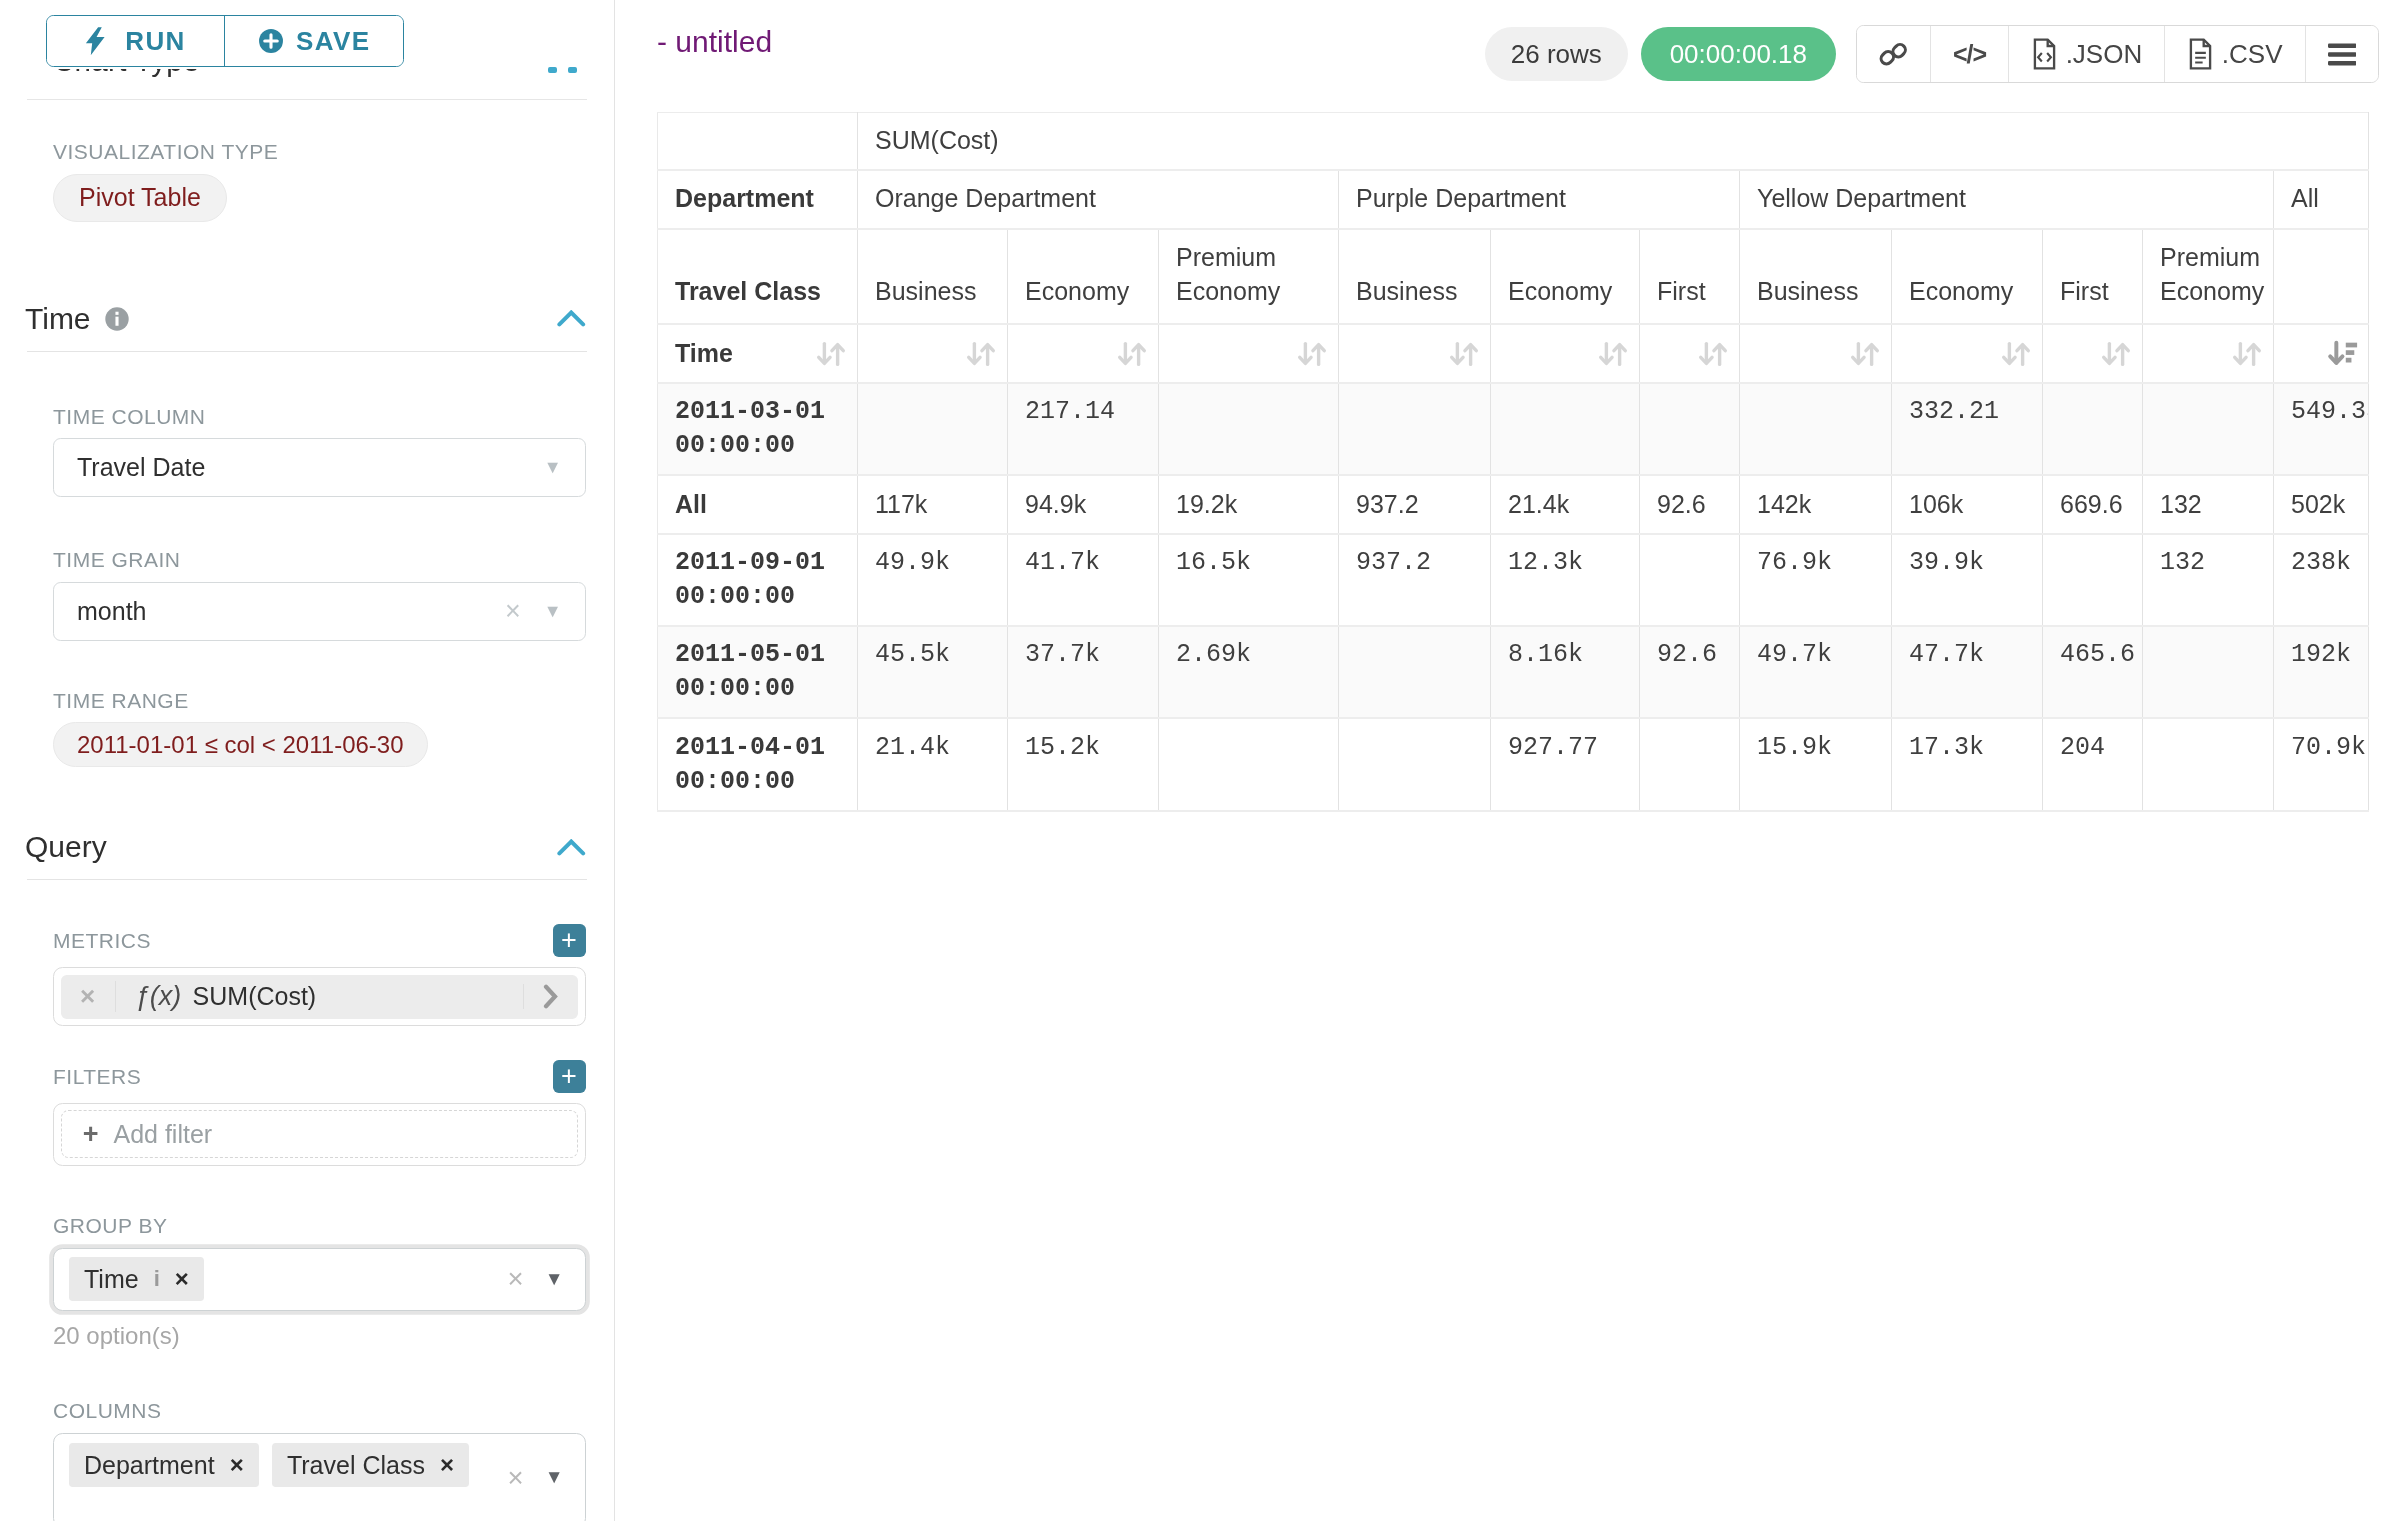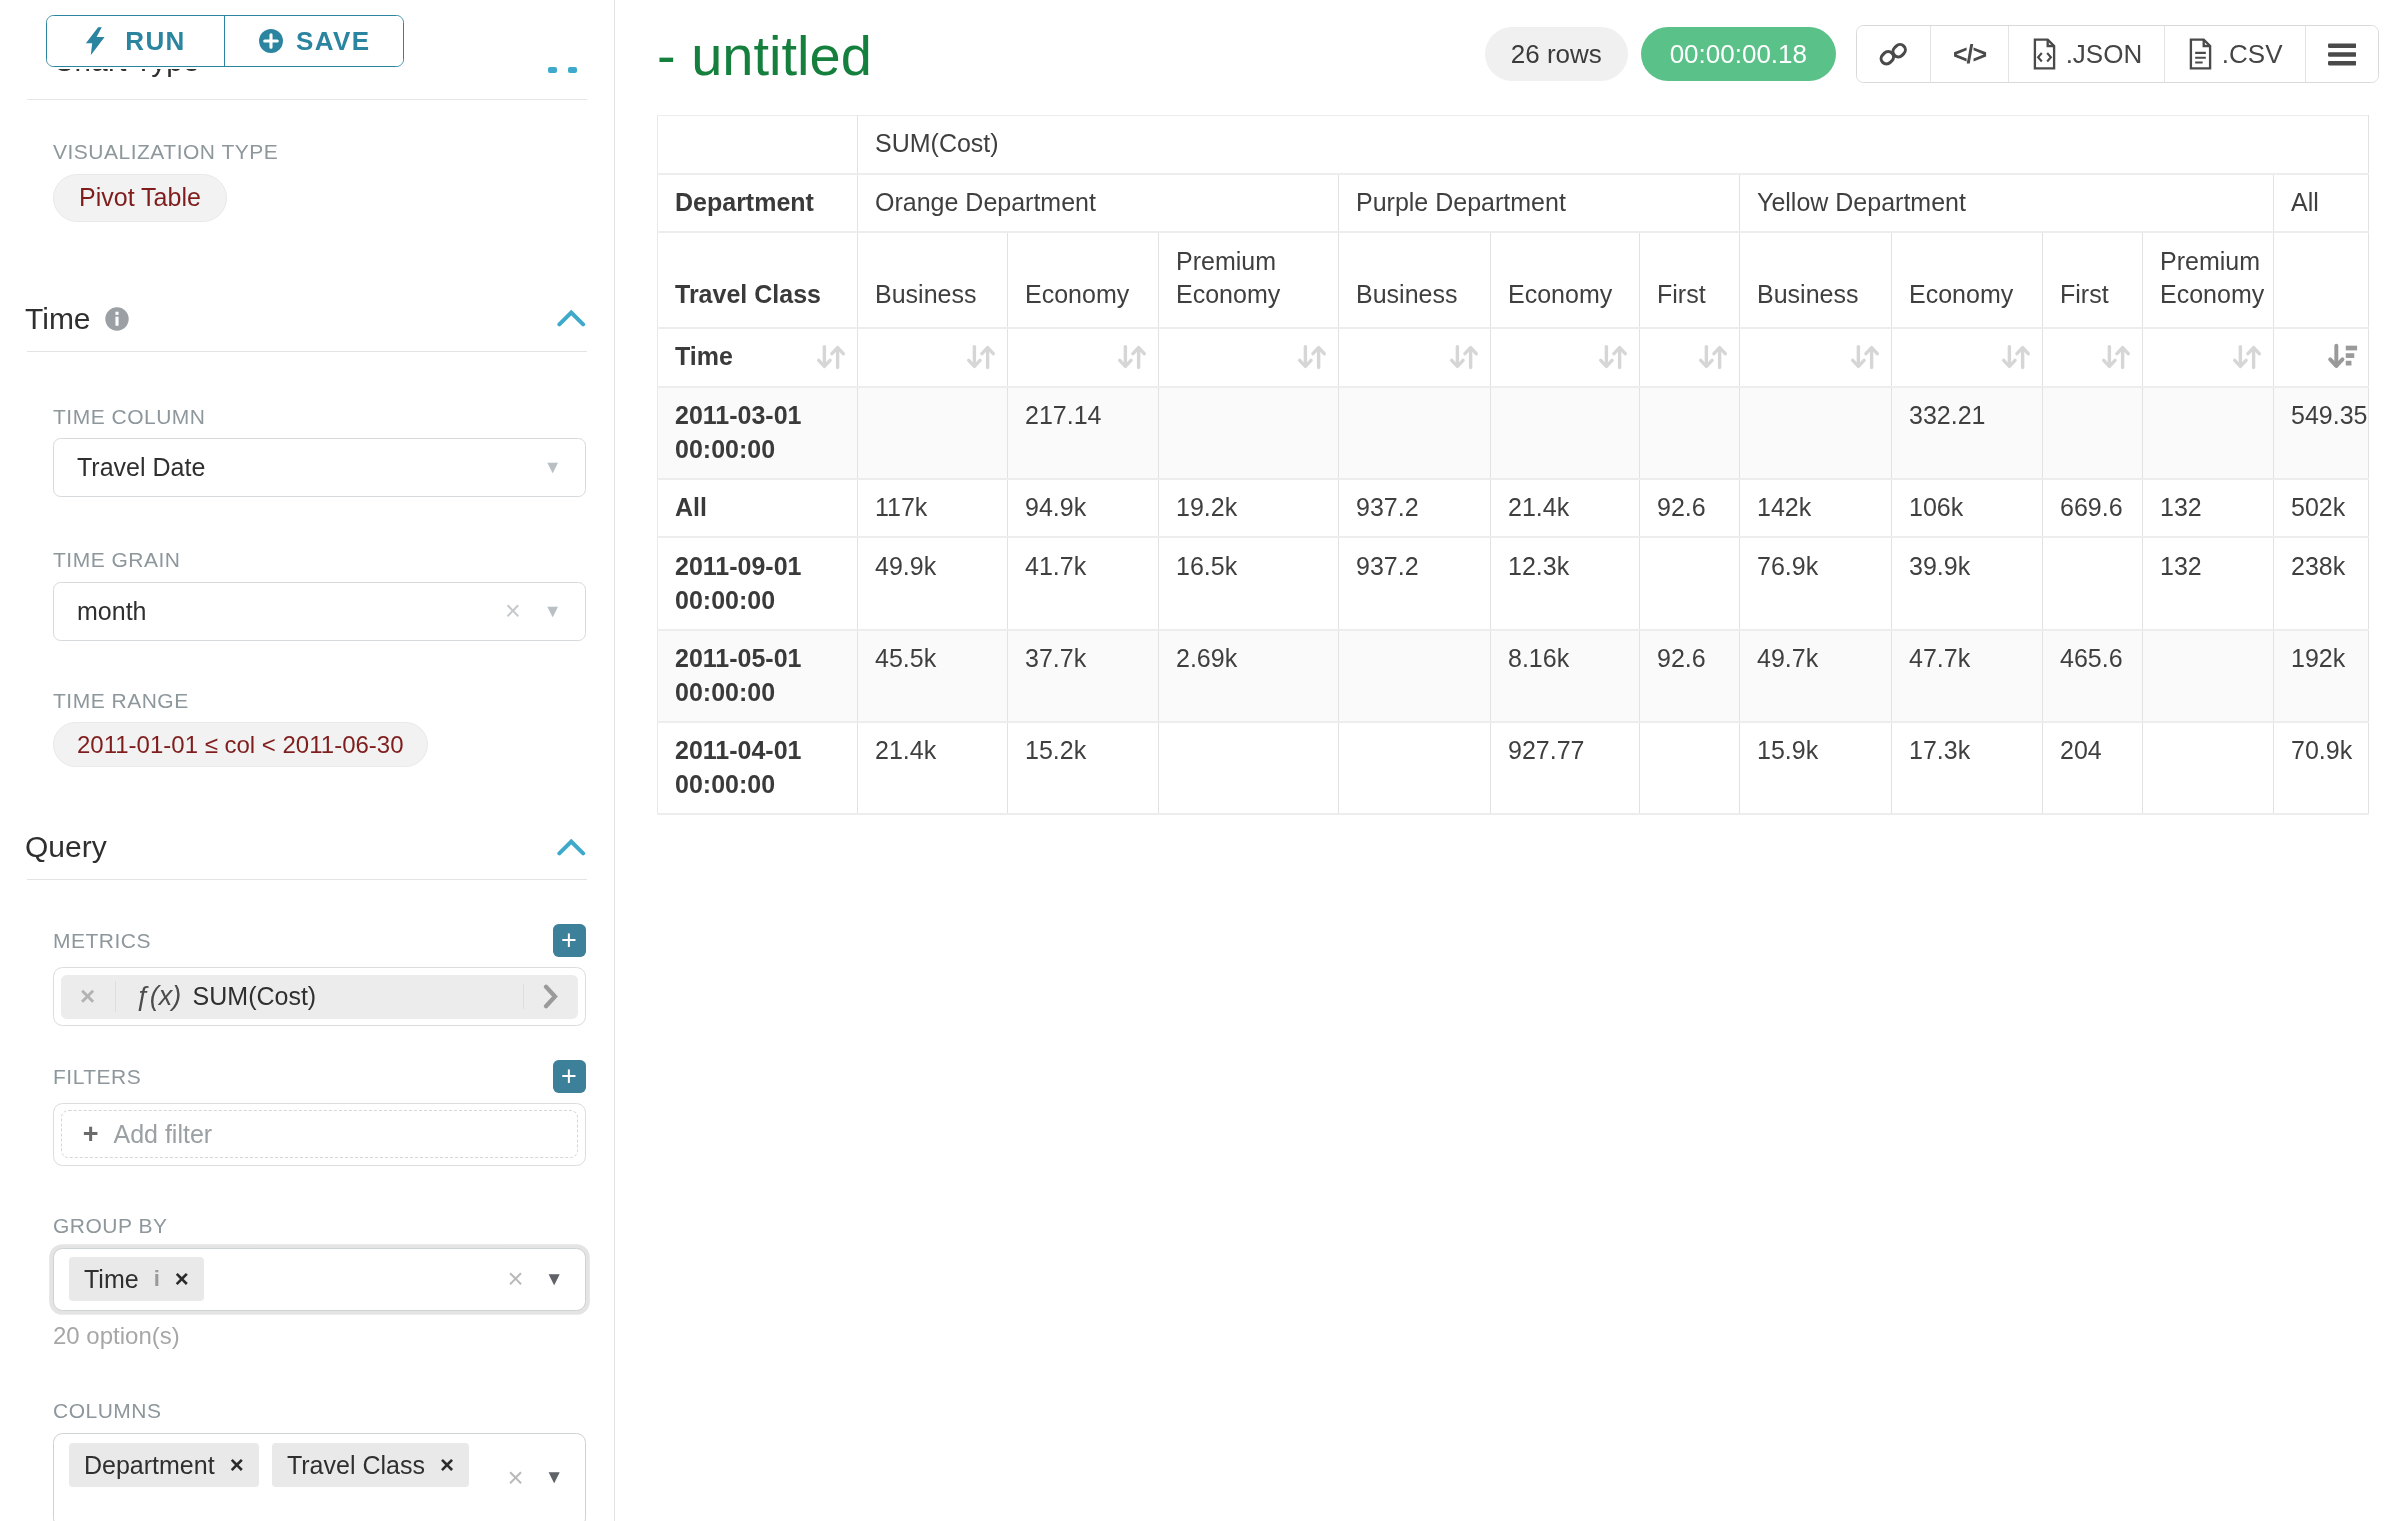--- a/index.html
+++ b/index.html
@@ -76,21 +76,21 @@
   .caption { margin:11.4px 0 0 53px; color:#a7a7a7; font-size:24px; }
   .mt-viz { margin-top:40px; } .mt-time { margin-top:80px; } .mt-tc { margin-top:53px; }
   .mt-tg { margin-top:51px; } .mt-tr { margin-top:48px; } .mt-q { margin-top:63px; }
   .mt-metrics { margin-top:44px; } .mt-filters { margin-top:34px; }
   .mt-gb { margin-top:48px; } .mt-cols { margin-top:49px; }
 
   
   .main { flex:1; position:relative; background:#fff; }
   .main-header { display:flex; align-items:flex-start; justify-content:space-between;
     padding:25px 27px 0 42px; }
-  .chart-title { font-size:56px; font-weight:400; color:#15803d; line-height:1.1; }
+  .chart-title { font-size:30px; font-weight:400; color:#701a75; line-height:1.1; }
   .header-right { display:flex; align-items:center; gap:13.3px; }
   .badge { height:54px; border-radius:28.5px; display:flex; align-items:center;
     padding:0 26px; font-size:26px; }
   .badge.gray { background:#f0f0f0; color:#3b3b3b; }
   .badge.green { background:#5ac189; color:#fff; padding:0 28.5px; }
   .export-group { display:flex; align-items:stretch; border:1.9px solid #d9d9d9;
     border-radius:7.6px; overflow:hidden; height:58px; background:#fff; margin-left:7.6px; }
   .export-btn { display:flex; align-items:center; justify-content:center; padding:0 22px;
     border:none; border-left:1.9px solid #e3e3e3; background:#fff; font-family:inherit;
     font-size:26px; color:#454545; gap:7.6px; cursor:pointer; }
@@ -102,21 +102,21 @@
   table.pivot { border-collapse:collapse; table-layout:fixed; width:1712px; }
   table.pivot td { border-right:1.9px solid #e2e2e2; border-bottom:2.9px solid #ededed;
     font-size:25px; color:#3f3f3f; padding:11.4px 17px; vertical-align:top; background:#fff;
     overflow:hidden; line-height:1.35; }
   table.pivot tr td:first-child { border-left:1.9px solid #e9e9e9; }
   table.pivot tr.r1 td { border-top:1.9px solid #ececec; height:53px; vertical-align:middle; }
   table.pivot tr.r2 td { height:57px; vertical-align:middle; }
   table.pivot tr.r3 td { height:89px; vertical-align:bottom; padding-bottom:15px; }
   table.pivot tr.r4 td { height:53px; position:relative; vertical-align:middle; }
   table.pivot td.axis, table.pivot td.rowlabel { font-weight:700; color:#3a3a3a; }
-  table.pivot tr.daterow td { height:84px; }
+  table.pivot tr.daterow td { height:84px;font-family:Liberation Mono, monospace; }
   table.pivot tr.allrow td { height:55px; }
   table.pivot tr.stripe td { background:#fafafa; }
   .sorticon { position:absolute; right:9.5px; top:50%; transform:translateY(-50%); }
 </style>
 </head>
 <body>
 
 <div class="app">
 
   <aside class="sidebar">

